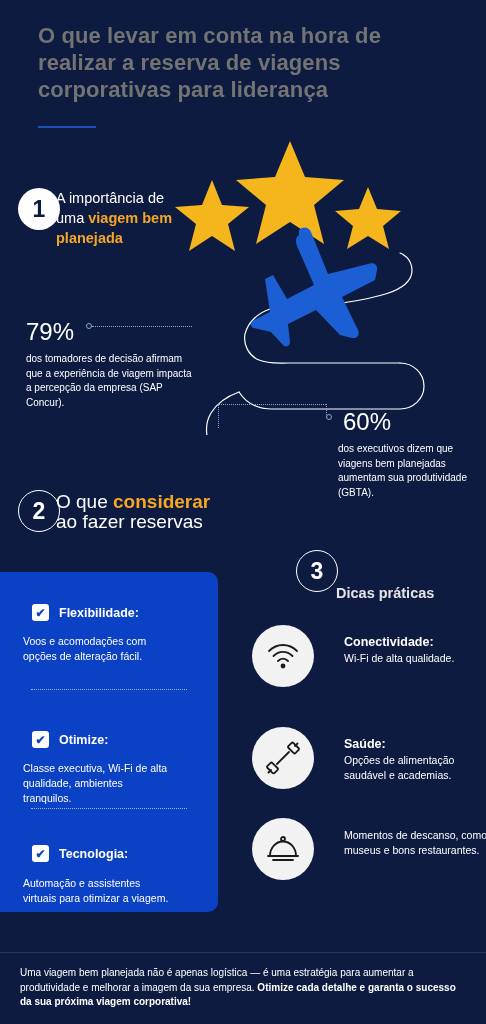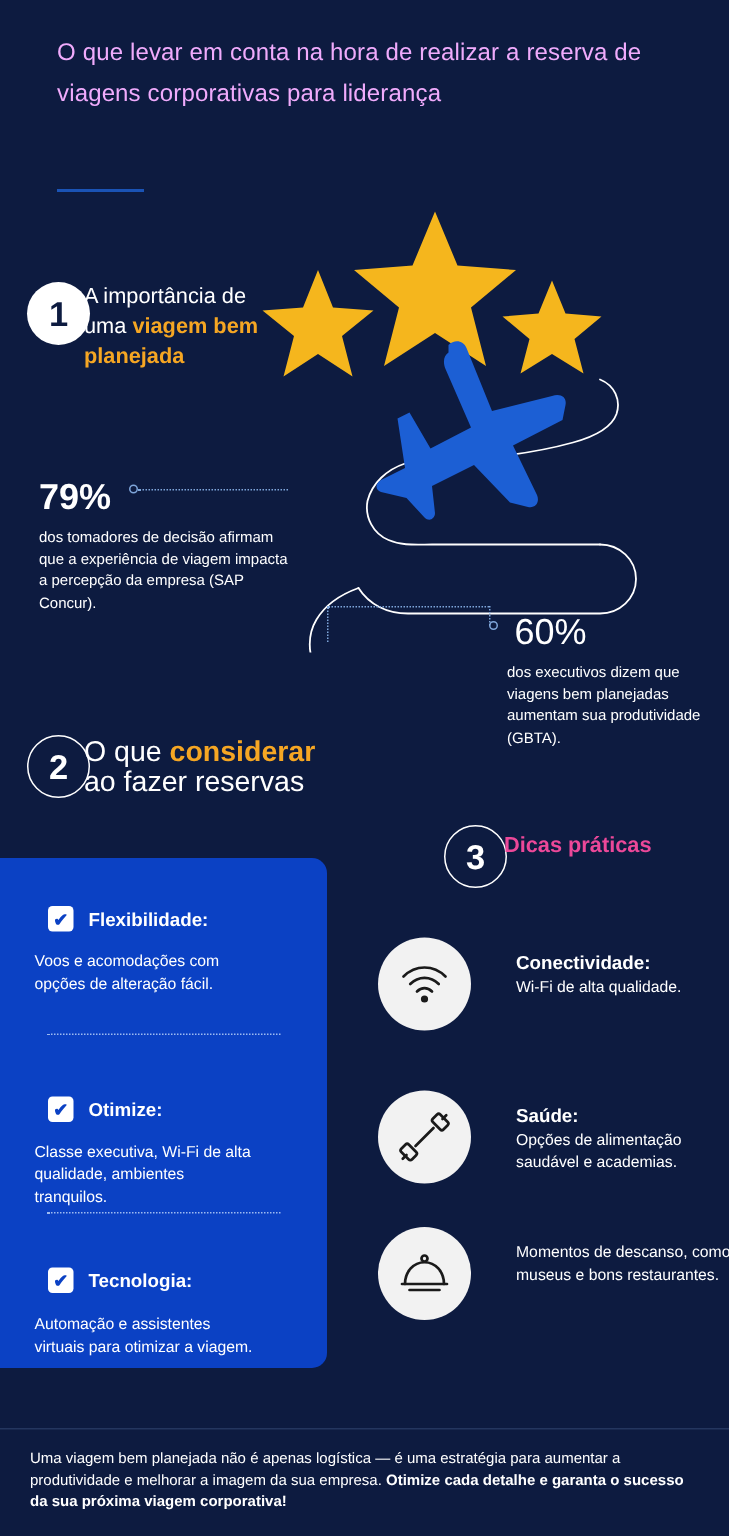--- a/index.html
+++ b/index.html
@@ -19,24 +19,24 @@
   }
 
   
   .header {
     position: absolute;
     left: 38px;
     top: 22px;
     width: 400px;
   }
   .header h1 {
-    font-size: 16px;
+    font-size: 22px;
     line-height: 27px;
-    font-weight: 400;
-    color: #f0abfc;
+    font-weight: 700;
+    color: #737373;
     letter-spacing: 0.1px;
   }
   .header-rule {
     position: absolute;
     left: 0px;
     top: 104px;
     width: 58px;
     height: 2px;
     background: #1a53b5;
   }
@@ -67,21 +67,21 @@
     color: #ffffff;
   }
   .sec1-title b { color: #f5a623; font-weight: 700; }
 
   
   .stat-79 {
     position: absolute;
     left: 26px;
     top: 318px;
     font-size: 24px;
-    font-weight: 700;
+    font-weight: 400;
     color: #ffffff;
   }
   .stat-79-text {
     position: absolute;
     left: 26px;
     top: 352px;
     width: 168px;
     font-size: 10px;
     line-height: 14.5px;
     color: #ffffff;
@@ -199,24 +199,24 @@
   
   #sec3-badge {
     left: 296px; top: 550px;
     background: #0d1b40;
     border: 1.5px solid #ffffff;
     color: #ffffff;
   }
   .sec3-title {
     position: absolute;
     left: 336px;
-    top: 556px;
+    top: 585px;
     font-size: 14.5px;
     font-weight: 700;
-    color: #ec4899;
+    color: #e5e5e5;
   }
   .tip {
     position: absolute;
     left: 252px;
     display: flex;
     align-items: flex-start;
     gap: 30px;
   }
   .tip-circle {
     width: 62px; height: 62px;

